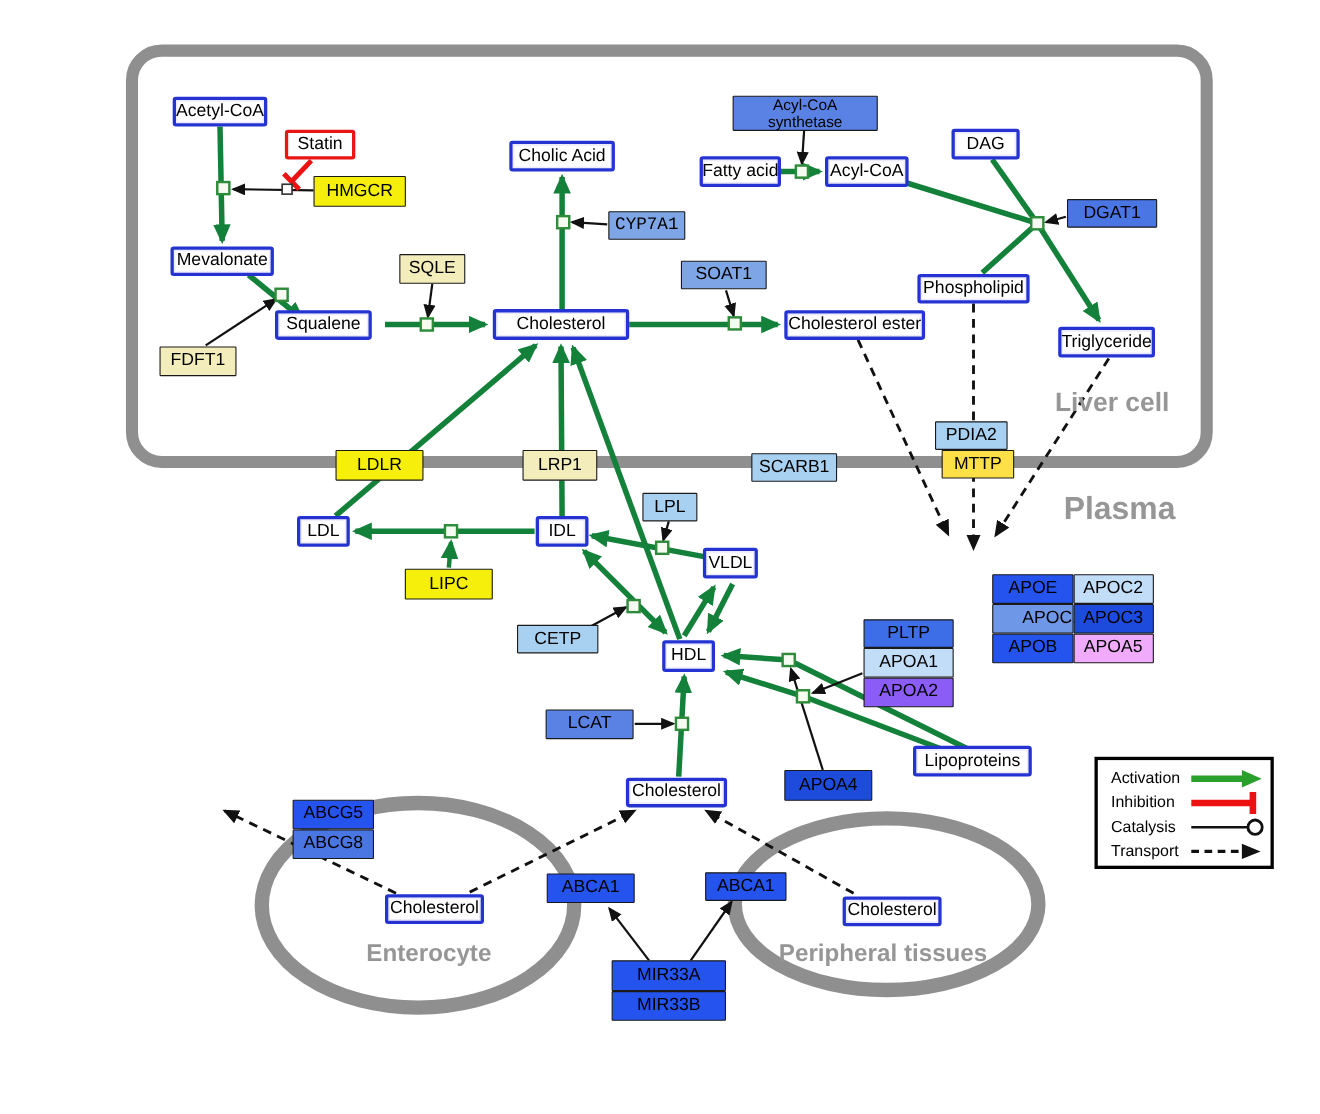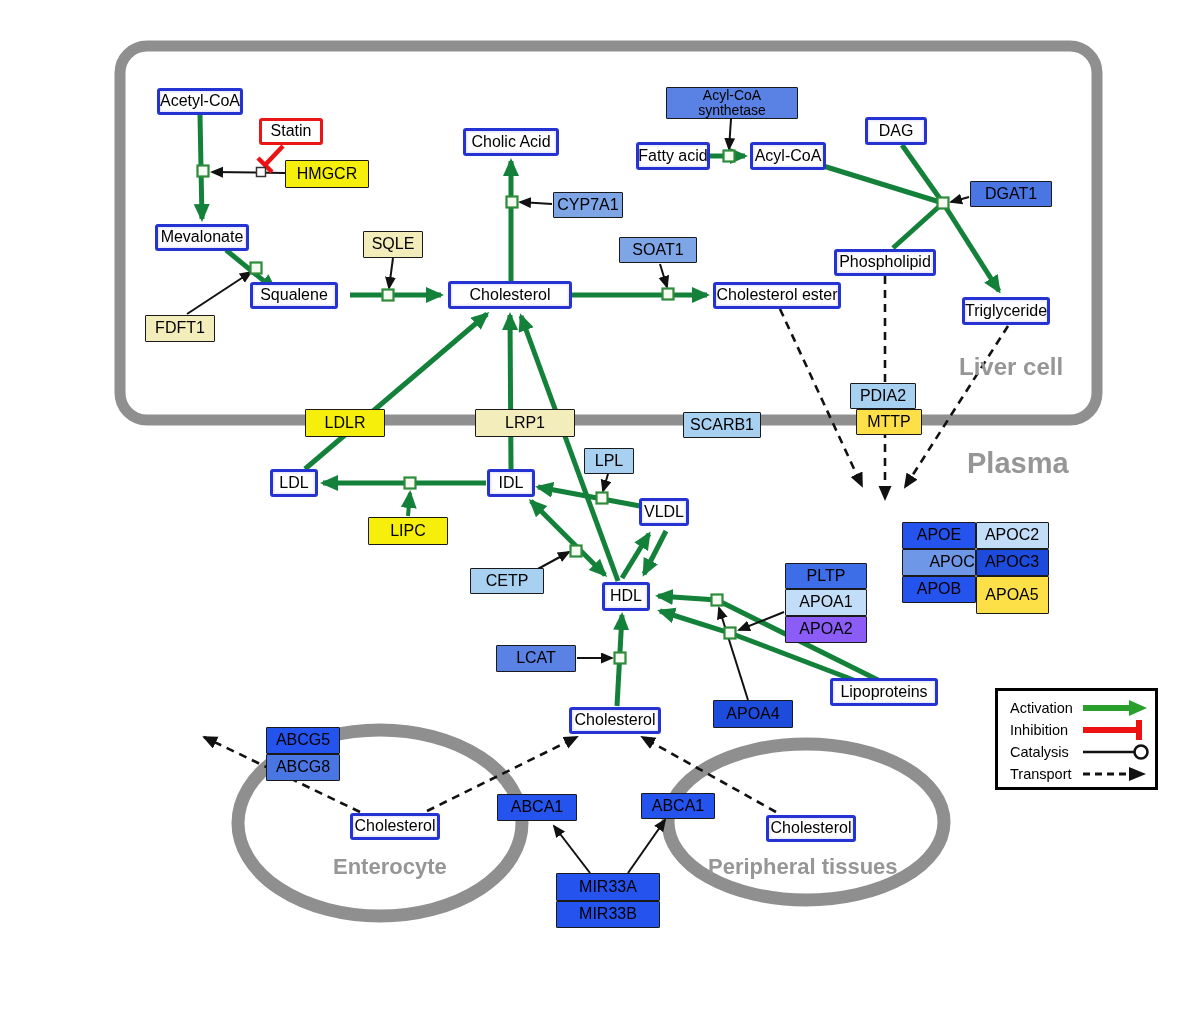--- a/index.html
+++ b/index.html
@@ -126,21 +126,21 @@
       </div>
       <div class="node met" style="left: 250px; top: 281.5px; width: 88px; height: 27px;">
         <span>Squalene</span>
       </div>
       <div class="node gene" style="left: 363px; top: 230.5px; width: 60px; height: 27px; background: rgb(242, 237, 186);">
         <span>SQLE</span>
       </div>
       <div class="node met" style="left: 463px; top: 128px; width: 96px; height: 28px;">
         <span>Cholic Acid</span>
       </div>
-      <div class="node gene" style="left: 553px; top: 192px; width: 70px; height: 26px; background: rgb(126, 166, 230);">
+      <div class="node gene" style="left: 553px; top: 192px; width: 70px; height: 26px; background: rgb(126, 166, 230); font-family: Liberation Mono, monospace;">
         <span>CYP7A1</span>
       </div>
       <div class="node met" style="left: 448px; top: 281px; width: 124px; height: 28px;">
         <span>Cholesterol</span>
       </div>
       <div class="node gene" style="left: 619px; top: 237px; width: 78px; height: 26px; background: rgb(126, 166, 230);">
         <span>SOAT1</span>
       </div>
       <div class="node met" style="left: 713px; top: 281.5px; width: 128px; height: 27px;">
         <span>Cholesterol ester</span>
@@ -168,21 +168,21 @@
       </div>
       <div class="node gene" style="left: 850px; top: 383px; width: 66px; height: 26px; background: rgb(168, 208, 240);">
         <span>PDIA2</span>
       </div>
       <div class="node gene" style="left: 856px; top: 409px; width: 66px; height: 26px; background: #fde047;">
         <span>MTTP</span>
       </div>
       <div class="node gene" style="left: 305px; top: 409px; width: 80px; height: 28px; background: rgb(246, 239, 11);">
         <span>LDLR</span>
       </div>
-      <div class="node gene" style="left: 475px; top: 409px; width: 100px; height: 28px; background: rgb(242, 237, 186);">
+      <div class="node gene" style="left: 475px; top: 409px; width: 68px; height: 28px; background: rgb(242, 237, 186);">
         <span>LRP1</span>
       </div>
       <div class="node gene" style="left: 683px; top: 412px; width: 78px; height: 26px; background: rgb(168, 208, 240);">
         <span>SCARB1</span>
       </div>
       <div class="node met" style="left: 270px; top: 469px; width: 48px; height: 28px;">
         <span>LDL</span>
       </div>
       <div class="node met" style="left: 487px; top: 469px; width: 48px; height: 28px;">
         <span>IDL</span>
@@ -210,21 +210,21 @@
       </div>
       <div class="node gene" style="left: 902px; top: 548.5px; width: 74px; height: 27px; background: rgb(110, 151, 232); padding-left: 35px;">
         <span>APOC1</span>
       </div>
       <div class="node gene" style="left: 975.5px; top: 548.5px; width: 73px; height: 27px; background: rgb(29, 76, 220);">
         <span>APOC3</span>
       </div>
       <div class="node gene" style="left: 902px; top: 575.5px; width: 74px; height: 27px; background: rgb(36, 83, 238);">
         <span>APOB</span>
       </div>
-      <div class="node gene" style="left: 975.5px; top: 575.5px; width: 73px; height: 38px; background: #fde047;">
+      <div class="node gene" style="left: 975.5px; top: 575.5px; width: 73px; height: 27px; background: #f0abfc;">
         <span>APOA5</span>
       </div>
       <div class="node gene" style="left: 785px; top: 563px; width: 82px; height: 26px; background: rgb(62, 109, 232);">
         <span>PLTP</span>
       </div>
       <div class="node gene" style="left: 785px; top: 588.5px; width: 82px; height: 27px; background: rgb(194, 221, 248);">
         <span>APOA1</span>
       </div>
       <div class="node gene" style="left: 785px; top: 615.5px; width: 82px; height: 27px; background: #8b5cf6;">
         <span>APOA2</span>

